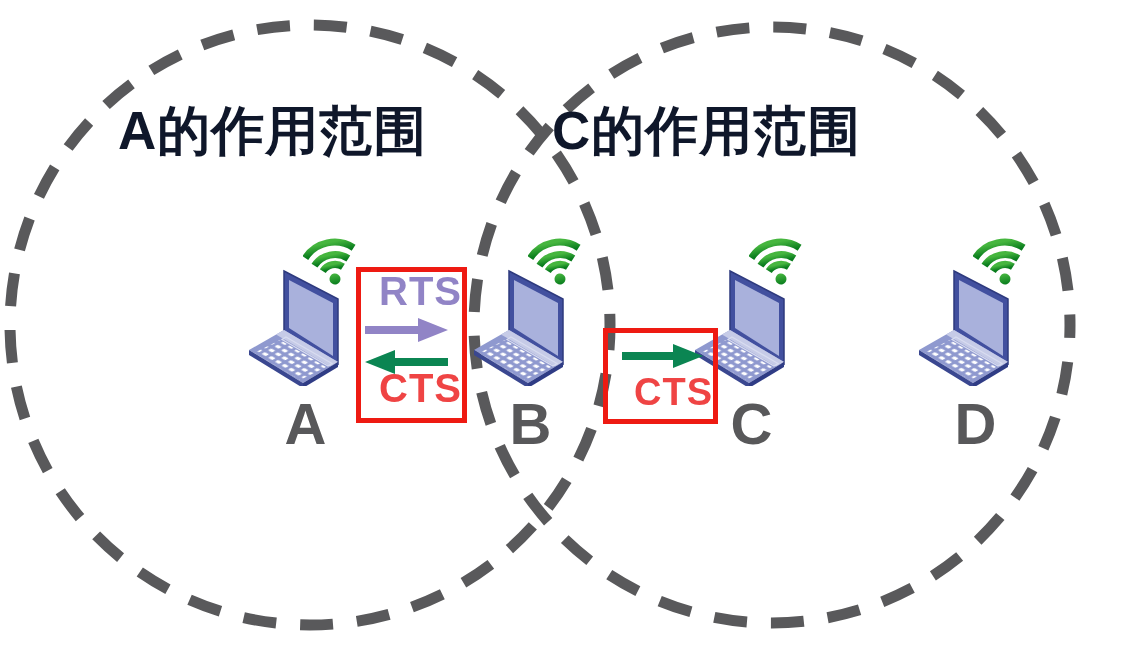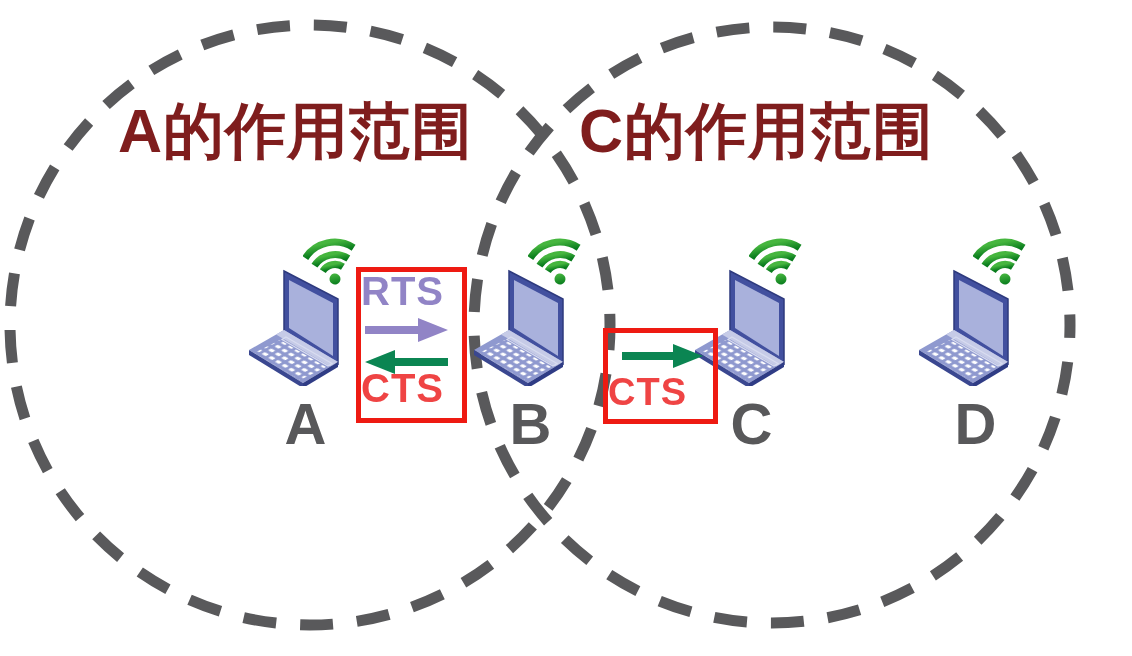--- a/index.html
+++ b/index.html
@@ -2,36 +2,36 @@
 <html><head>
 <meta charset="utf-8">
 <style>
   html,body{margin:0;padding:0;background:#ffffff;}
   #stage{
     position:relative;width:1132px;height:656px;background:#ffffff;overflow:hidden;
     font-family:"Liberation Sans","DejaVu Sans",sans-serif;
   }
   svg.overlay{position:absolute;left:0;top:0;z-index:1;}
   .title{
-    position:absolute;font-size:61px;font-weight:bold;color:#7f1d1d;
+    position:absolute;font-size:53px;font-weight:bold;color:#0f172a;
     white-space:nowrap;z-index:2;line-height:70px;letter-spacing:1px;
   }
   #title-left{left:118px;top:96px;}
-  #title-right{left:579px;top:96px;}
+  #title-right{left:552px;top:96px;}
   .device{position:absolute;width:115px;height:240px;z-index:2;}
   .device .laptop{position:absolute;left:0;top:37px;width:112px;height:118px;}
   .device .wifi{position:absolute;left:55px;top:0;width:64px;height:58px;}
   .device .node-label{
     position:absolute;left:-10px;top:162px;width:135px;text-align:center;
     font-size:58px;font-weight:bold;color:#58585a;line-height:62px;
   }
   .redbox{position:absolute;border:5px solid #ee1a12;z-index:3;background:transparent;}
   #box-ab{left:356px;top:267px;width:101px;height:146px;}
   #box-bc{left:603px;top:328px;width:105px;height:86px;}
-  .msg{position:absolute;left:0;width:100%;text-align:left;font-weight:bold;letter-spacing:1px;}
+  .msg{position:absolute;left:0;width:100%;text-align:right;font-weight:bold;letter-spacing:1px;}
   .rts{color:#9184c6;font-size:40px;line-height:44px;}
   .cts{color:#ef4444;font-size:40px;line-height:44px;}
   .arrow{position:absolute;}
   .defs-holder{position:absolute;width:0;height:0;overflow:hidden;}
 </style>
 </head>
 <body>
 
 <div id="stage">
 

